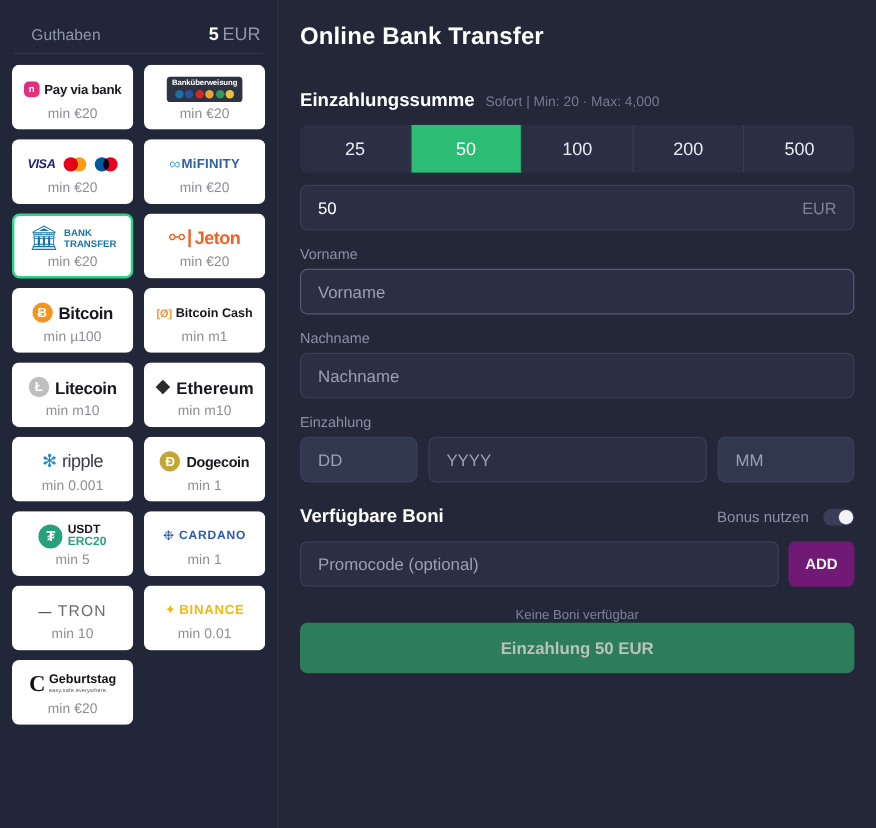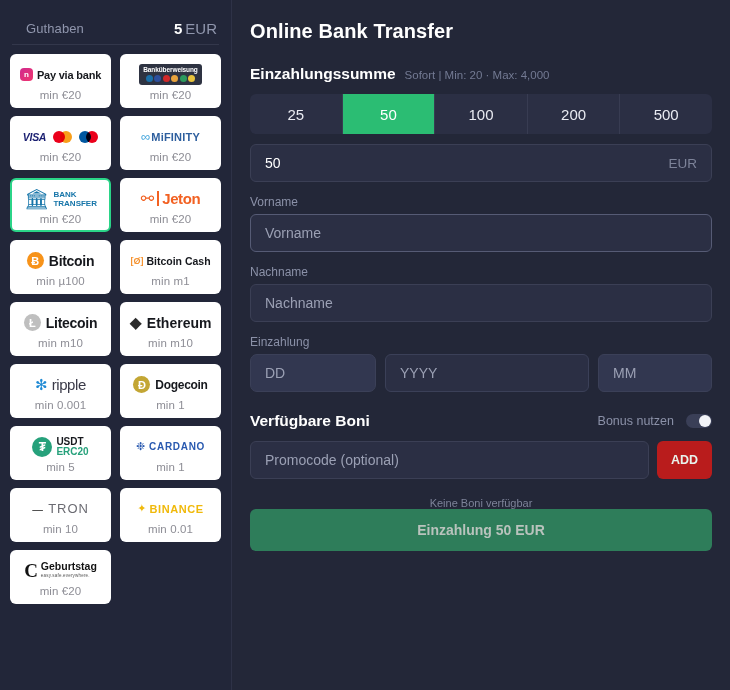--- a/index.html
+++ b/index.html
@@ -144,21 +144,21 @@
 
   .sidebar-footnote {
     position:absolute; left:14px; right:14px; bottom:6px;
     color:#262a3d; font-size:10px; line-height:13px;
   }
 
   
   .main { flex:1; padding: 20px 18px 0 18px; position:relative; }
   .page-title {
     color:#ffffff; font-size:20px; font-weight:bold; letter-spacing:.1px;
-    margin-bottom:22px;
+    margin-bottom:32px;
   }
   .section-row { display:flex; align-items:baseline; gap:9px; margin-bottom:11px;}
   .section-title { color:#ffffff; font-size:15.5px; font-weight:bold; }
   .section-note { color:#737a93; font-size:11.5px; }
 
   .amount-tabs {
     display:flex; background:#2b2f44; border-radius:6px; overflow:hidden;
     margin-bottom:10px; height:40px;
   }
   .amt {
@@ -182,21 +182,21 @@
   .field {
     height:38px; background:#2b2f44; border:1px solid #3b3f55; border-radius:6px;
     display:flex; align-items:center; padding:0 14px; margin-bottom:13px;
   }
   .field.focused { border-color:#565b75; }
   .field .ph { color:#9ba0b4; font-size:14px; }
 
   .dob-row { display:flex; gap:9px; margin-bottom:20px; }
   .dob { height:38px; background:#323750; border:1px solid #3b4058; border-radius:6px;
     display:flex; align-items:center; padding:0 14px; }
-  .dob.dd { width:126px;border-radius:7px; }
+  .dob.dd { width:98px;border-radius:7px; }
   .dob.mm { width:114px; }
   .dob.yyyy { flex:1; background:#2b2f44; }
   .dob .ph { color:#9ba0b4; font-size:14px; }
 
   .bonus-head {
     display:flex; align-items:center; justify-content:space-between; margin-bottom:11px;
   }
   .bonus-title { color:#ffffff; font-size:15.5px; font-weight:bold; }
   .bonus-toggle-wrap { display:flex; align-items:center; gap:12px; }
   .bonus-toggle-label { color:#8b91a8; font-size:12.5px; }
@@ -209,21 +209,21 @@
     border-radius:50%; background:#f2f3f7;
   }
 
   .promo-row { display:flex; gap:8px; margin-bottom:18px; }
   .promo-input {
     flex:1; height:38px; background:#2b2f44; border:1px solid #3b3f55;
     border-radius:6px; display:flex; align-items:center; padding:0 14px;
   }
   .promo-input .ph { color:#9ba0b4; font-size:14px; }
   .add-btn {
-    width:55px; height:38px; background:#b91c1c; border-radius:6px;
+    width:55px; height:38px; background:#701a75; border-radius:6px;
     display:flex; align-items:center; justify-content:center;
     color:#e8f3ec; font-size:12.5px; font-weight:bold; cursor:pointer;
   }
   .no-bonus { text-align:center; color:#7d8399; font-size:11px; }
   .deposit-btn {
     height:42px; background:#2e7d5a; border-radius:6px;
     display:flex; align-items:center; justify-content:center;
     color:#b9c3bd; font-size:14px; font-weight:bold; cursor:pointer;
   }
 </style>

